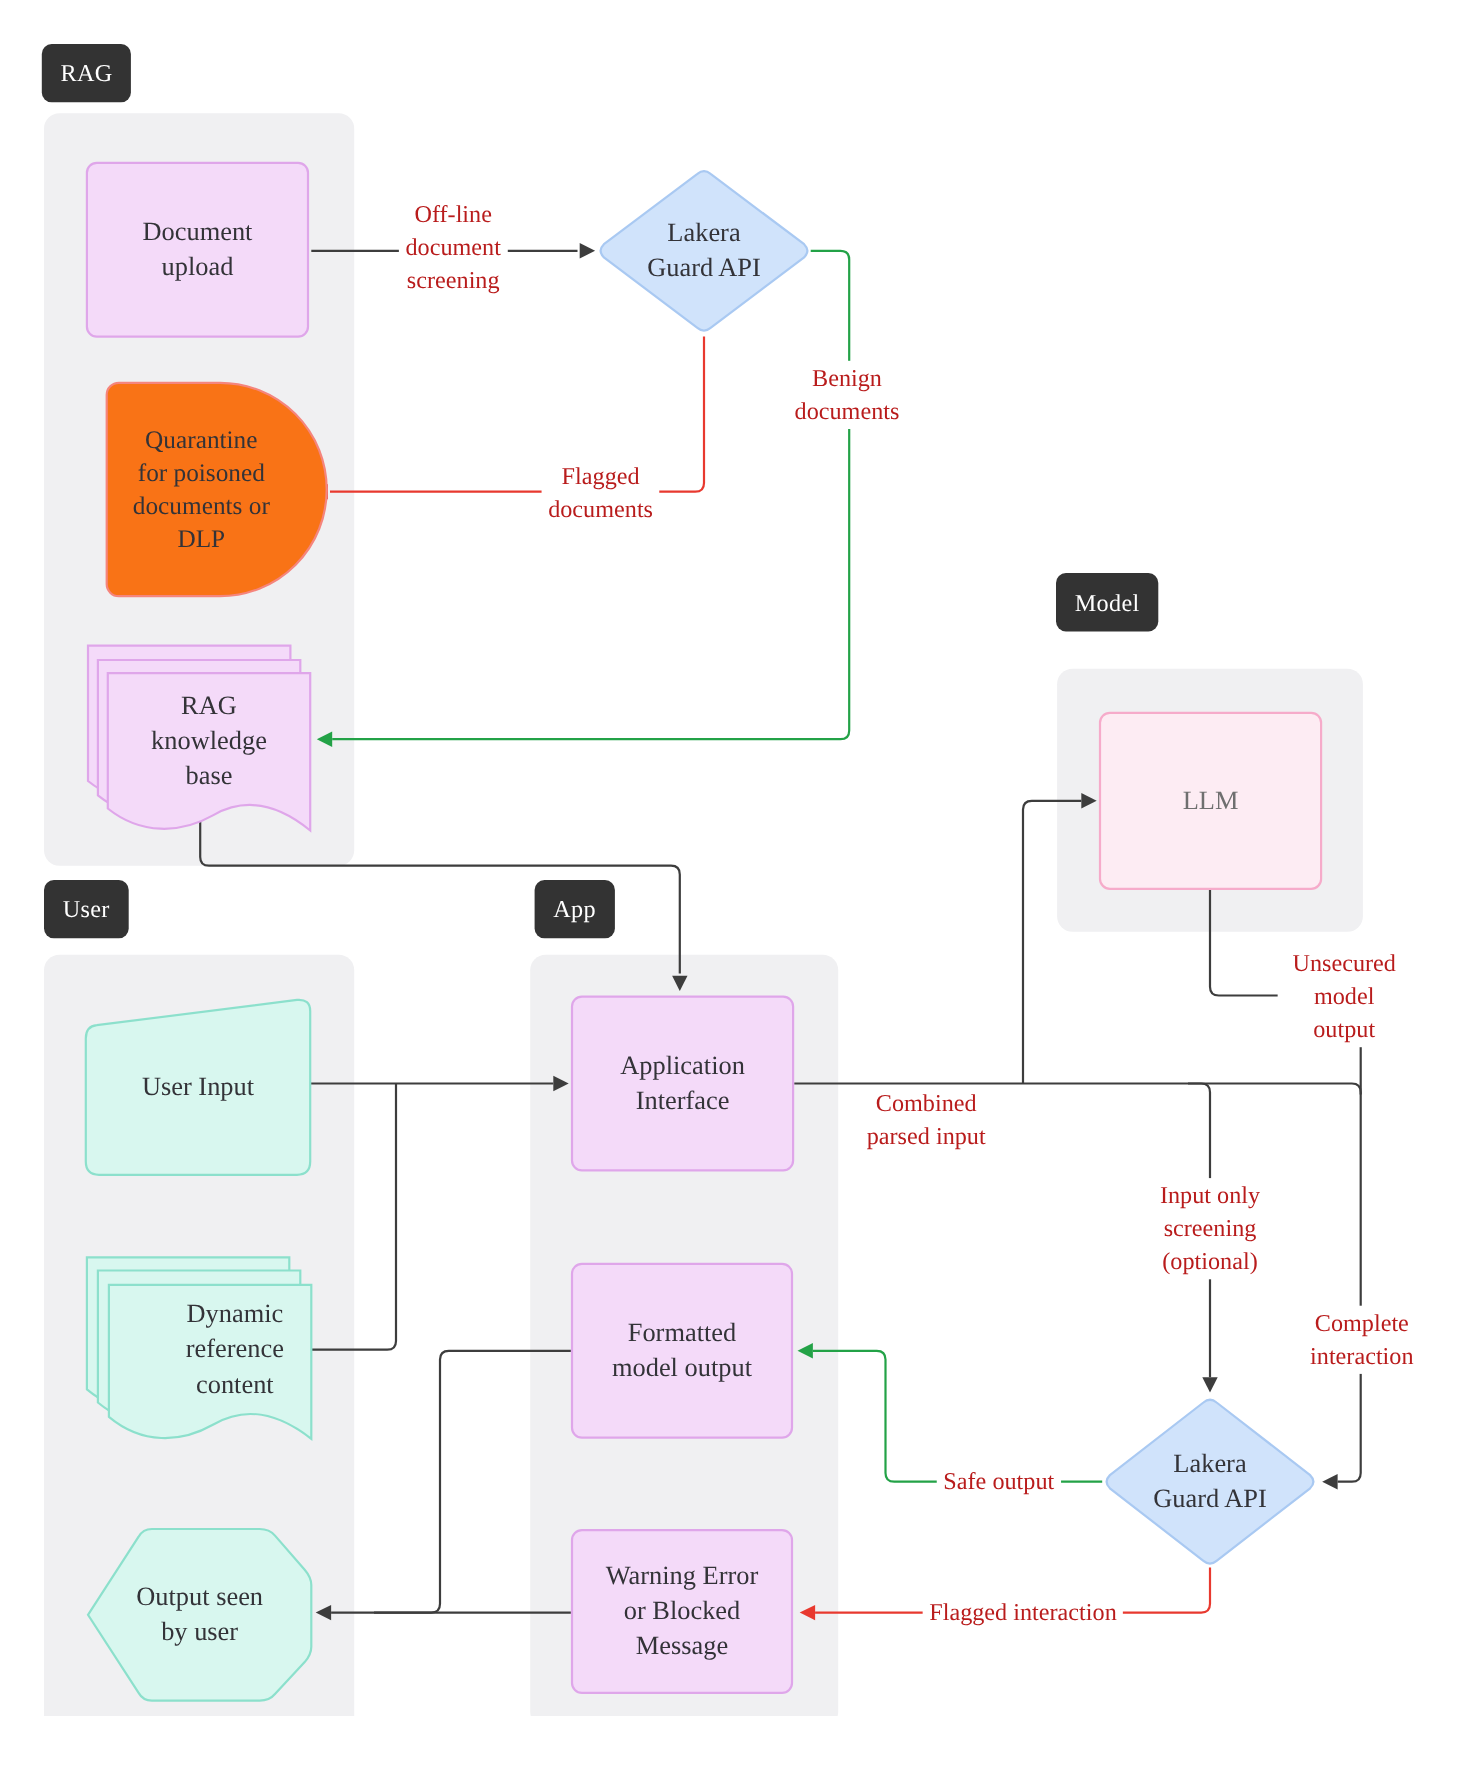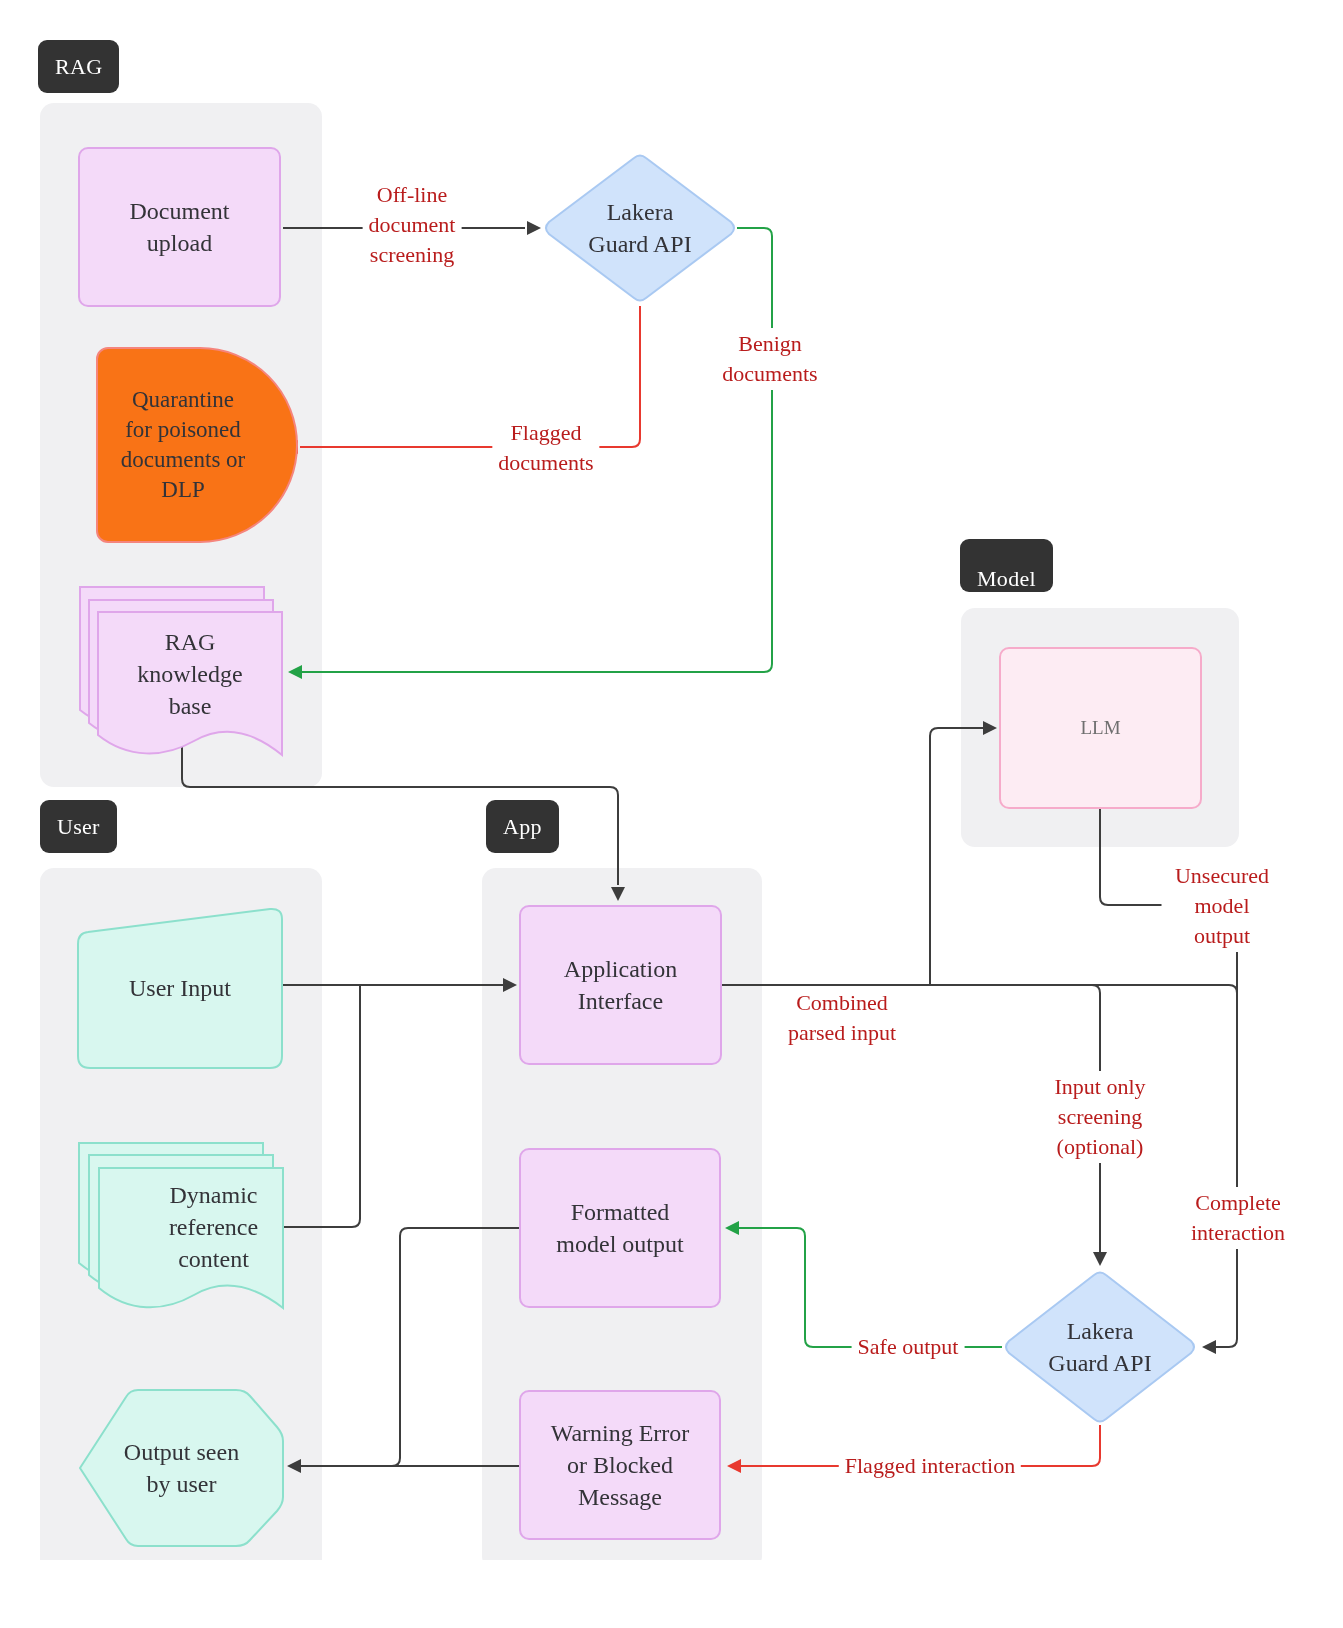--- a/index.html
+++ b/index.html
@@ -26,21 +26,21 @@
   .redd   { background:#f97316; border-color:#f5857d;margin-left:18px; }
   .pinkk  { background:#fdecf3; border-color:#f6abca; }
   .node-label, .overlay-label {
     font-size:24px; line-height:32px; color:#333338; text-align:center;
     white-space:pre-line; z-index:4;
   }
   .overlay-label {
     position:absolute; display:flex; align-items:center; justify-content:center;
     pointer-events:none;
   }
-  .llm-text { color:#6f6f6f; font-size:19px; }
+  .llm-text { color:#6f6f6f; font-size:24px; }
   .edge-label {
     position:absolute; transform:translate(-50%,-50%); background:#ffffff;
     color:#b91c1c; font-size:22px; line-height:30px; text-align:center;
     white-space:pre-line; padding:1px 6px; z-index:3;
   }
 </style>
 </head>
 <body>
 
 <div id="canvas">
@@ -52,21 +52,21 @@
 
   <div class="chip" style="left:38px;  top:40px;">
       <span>RAG</span>
     </div>
   <div class="chip" style="left:40px;  top:800px;">
       <span>User</span>
     </div>
   <div class="chip" style="left:486px; top:800px;">
       <span>App</span>
     </div>
-  <div class="chip" style="left:960px; top:539px;align-items:flex-end;">
+  <div class="chip" style="left:960px; top:521px;">
       <span>Model</span>
     </div>
 
   <svg id="edges" width="1343" height="1628" viewBox="0 0 1343 1628">
     <g stroke="#3d3d3d" stroke-width="2" fill="none">
       <path d="M283,228 H525"></path>
       <path d="M182,738 V779 Q182,787 190,787 H610 Q618,787 618,795 V885"></path>
       <path d="M282,985 H503"></path>
       <path d="M282,1227 H352 Q360,1227 360,1219 V985"></path>
       <path d="M722,985 H1229 Q1237,985 1237,993 V1339 Q1237,1347 1229,1347 H1216"></path>

